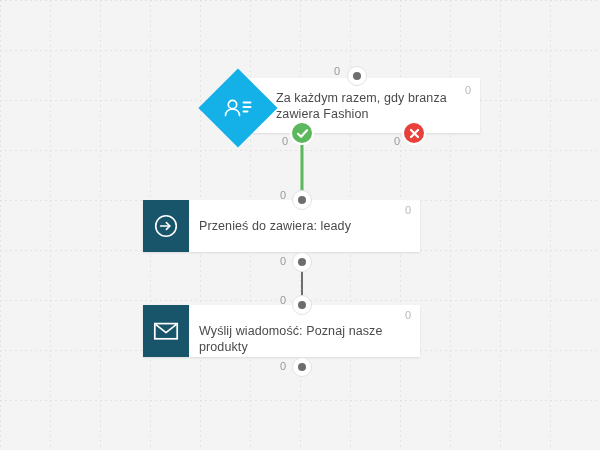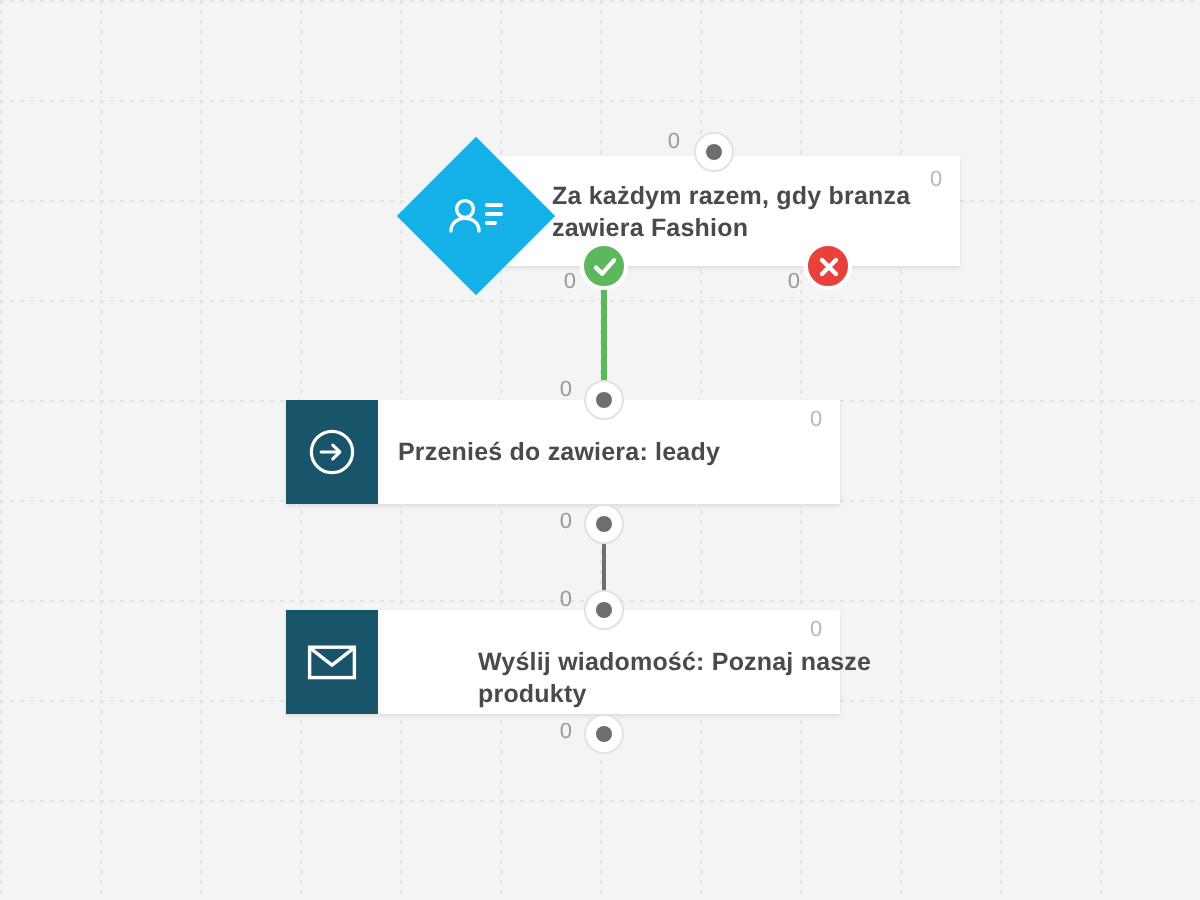--- a/index.html
+++ b/index.html
@@ -45,21 +45,20 @@
     box-sizing: border-box;
     box-shadow: 0 1px 2px rgba(0,0,0,0.10);
   }
 
   .card-label {
     position: absolute;
     color: #4a4a4a;
     font-size: 12.5px;
     line-height: 16px;
     letter-spacing: 0.1px;
-    font-weight: bold;
   }
 
   .corner-count {
     position: absolute;
     color: #b8b8b8;
     font-size: 11px;
     line-height: 11px;
   }
 
   .port-count {
@@ -222,21 +221,21 @@
 
     <div class="card" style="left:143px; top:305px; width:277px; height:52px;"></div>
 
     <div class="icon-square" style="left:143px; top:305px; width:46px; height:52px;">
       <svg width="26" height="20" viewBox="0 0 26 20">
         <rect x="1.8" y="2.6" width="22.4" height="15.2" stroke="#ffffff" stroke-width="1.7" fill="none"></rect>
         <path d="M2.6 3.4 L13 11.6 L23.4 3.4" stroke="#ffffff" stroke-width="1.7" fill="none" stroke-linejoin="round"></path>
       </svg>
     </div>
 
-    <div class="card-label" style="left:199px; top:323px; width:215px;margin-left:40px;">Wyślij wiadomość: Poznaj nasze produkty</div>
+    <div class="card-label" style="left:199px; top:323px; width:215px;">Wyślij wiadomość: Poznaj nasze produkty</div>
 
     <div class="corner-count" style="left:405px; top:310px;">0</div>
 
     <div class="port" style="left:292px; top:295px;"></div>
     <div class="port-count" style="left:274px; top:295px; width:12px;">0</div>
 
     <div class="port" style="left:292px; top:357px;"></div>
     <div class="port-count" style="left:274px; top:361px; width:12px;">0</div>
   </div>
 

